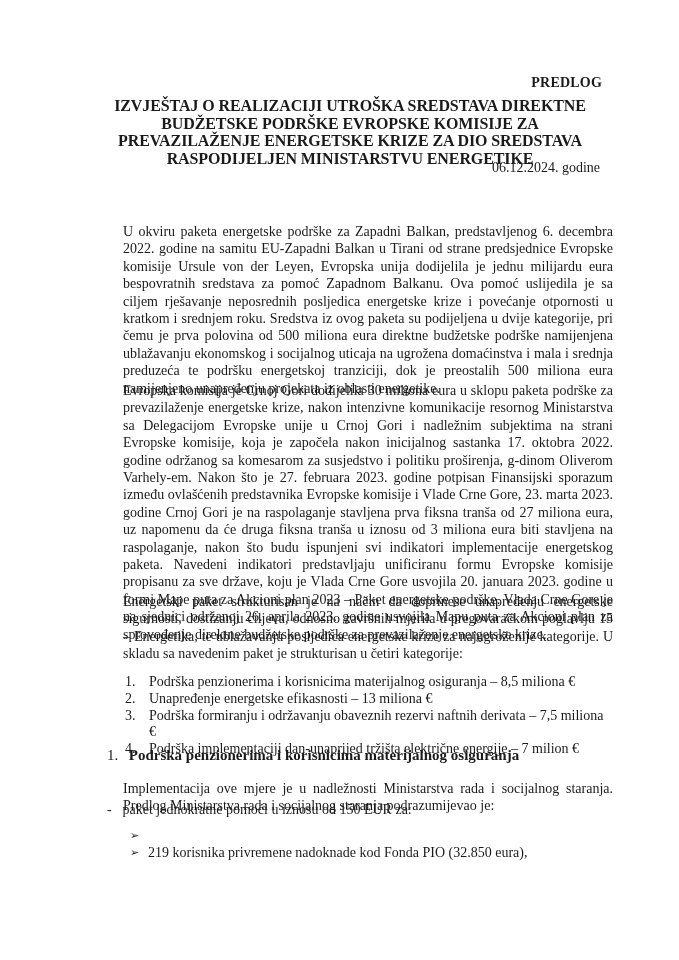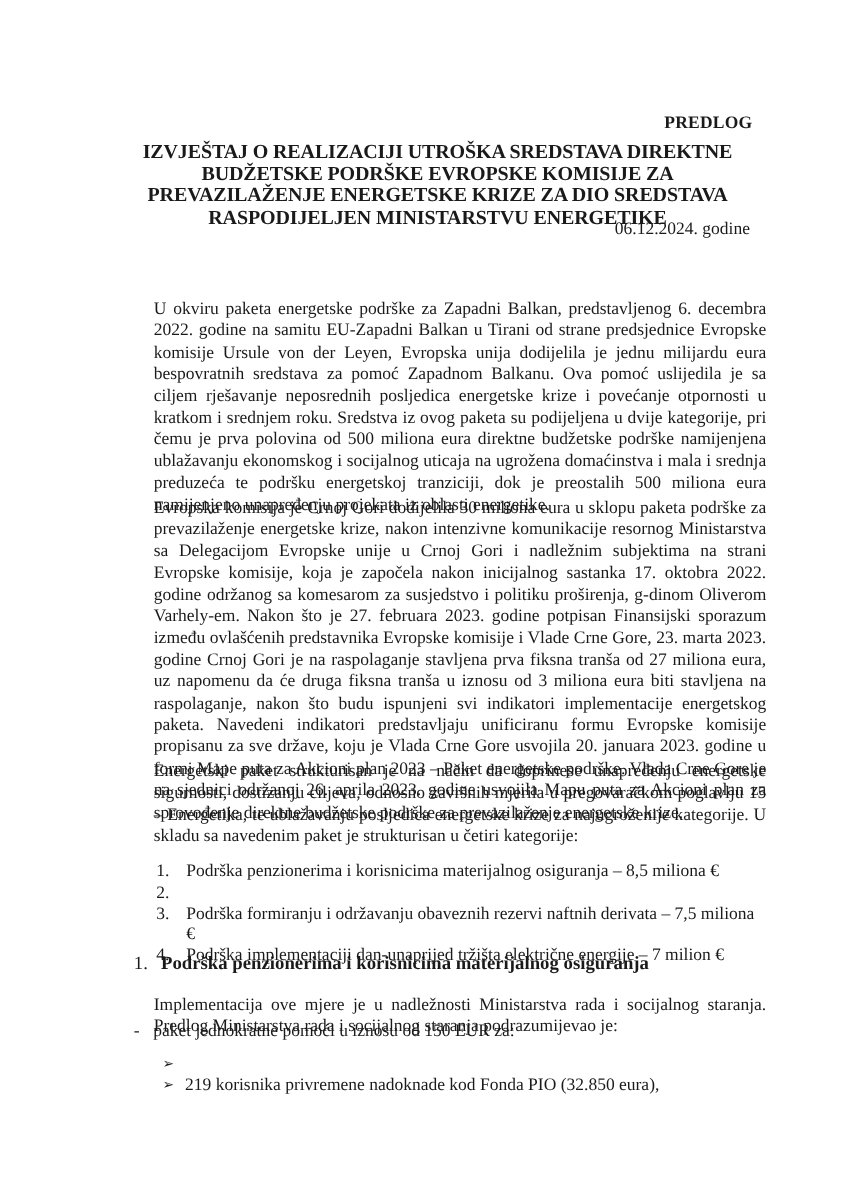--- a/index.html
+++ b/index.html
@@ -10,21 +10,21 @@
     body {
       width: 679px;
       height: 960px;
       position: relative;
       overflow: hidden;
       font-family: "Liberation Serif", serif;
       color: #1a1a1a;
     }
     .page {
       position: absolute;
-      left: 0; top: 16px;
+      left: 0; top: 0;
       width: 679px;
       height: 733px;
     }
     .predlog {
       position: absolute;
       top: 75px;
       right: 77px;
       font-weight: bold;
       font-size: 14px;
       letter-spacing: 0.2px;
@@ -122,20 +122,21 @@
 
   <p class="body-text para" id="para3">Energetski paket strukturisan je na način da doprinese unapređenju energetske sigurnosti, dostizanju ciljeva, odnosno završnih mjerila u pregovaračkom poglavlju 15 – Energetika, te ublažavanju posljedica energetske krize za najugroženije kategorije. U skladu sa navedenim paket je strukturisan u četiri kategorije:</p>
 
   <ol class="numlist">
     <li>
       <span class="num">1.</span>
       <span>Podrška penzionerima i korisnicima materijalnog osiguranja – 8,5 miliona €</span>
     </li>
     <li>
       <span class="num">2.</span>
+      <span>Unapređenje energetske efikasnosti – 13 miliona €</span>
     </li>
     <li>
       <span class="num">3.</span>
       <span>Podrška formiranju i održavanju obaveznih rezervi naftnih derivata – 7,5 miliona €</span>
     </li>
     <li>
       <span class="num">4.</span>
       <span>Podrška implementaciji dan-unaprijed tržišta električne energije – 7 milion €</span>
     </li>
   </ol>

